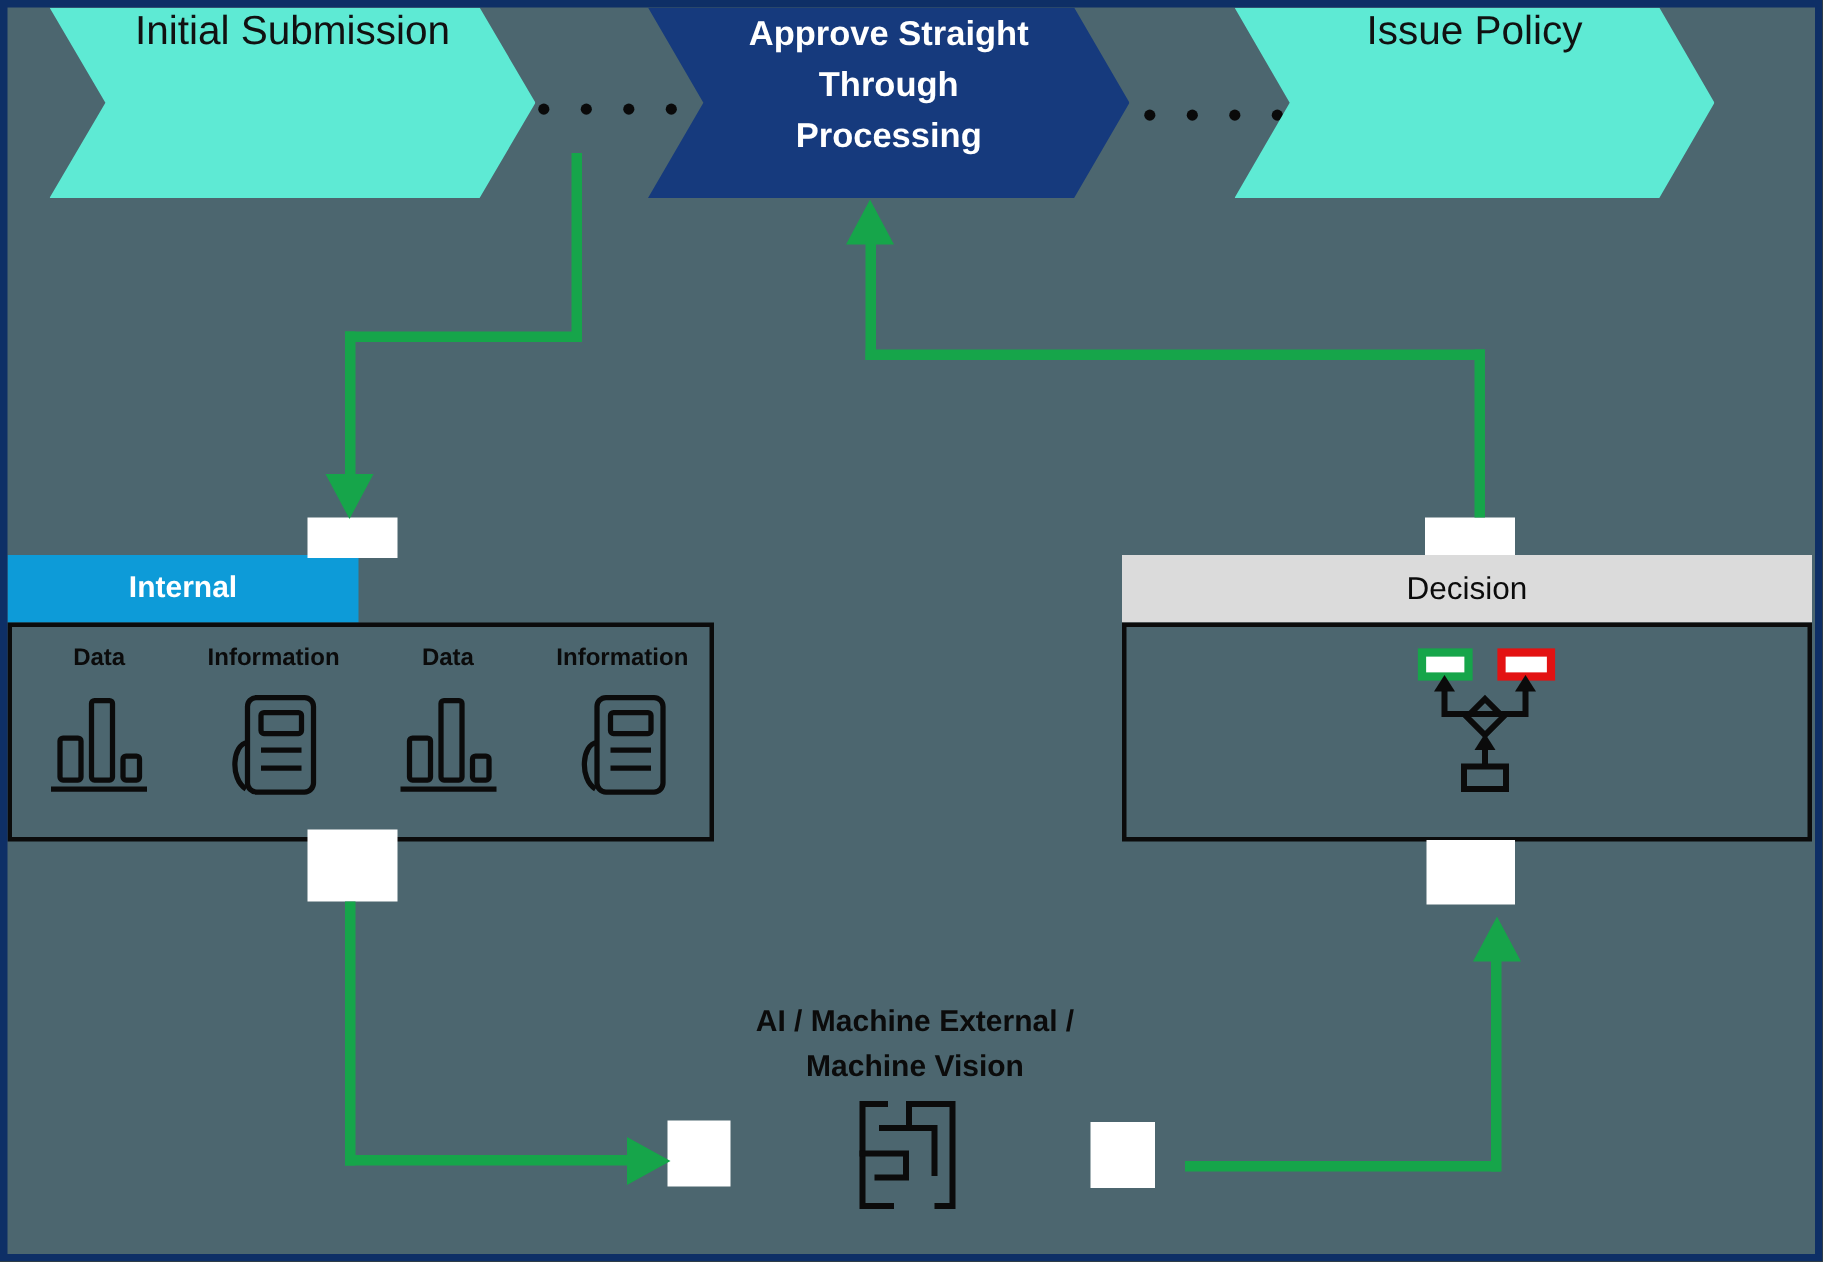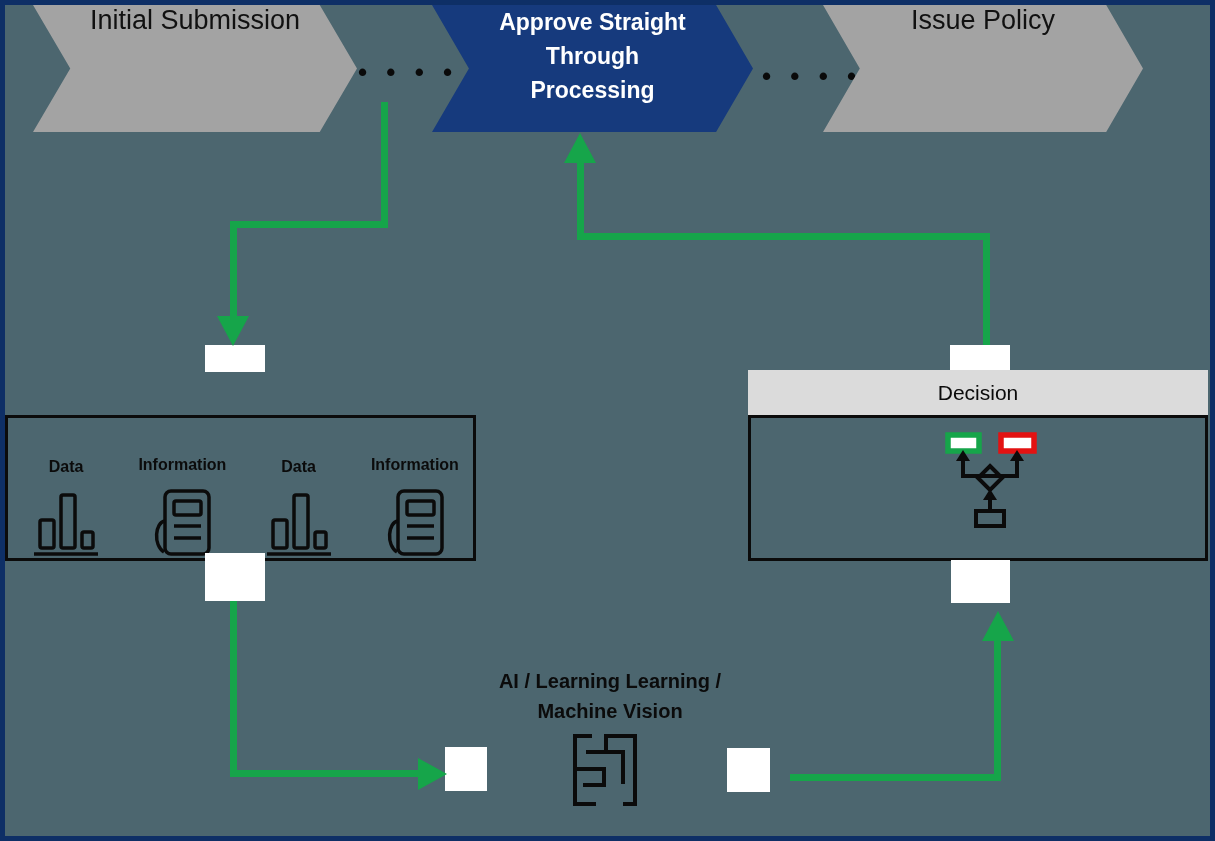--- a/index.html
+++ b/index.html
@@ -9,21 +9,21 @@
     font-family:"Liberation Sans",sans-serif;overflow:hidden;
   }
   .frame{position:absolute;inset:0;border:5px solid #0E2F66;z-index:40;pointer-events:none;}
 
   
   .chev{
     position:absolute;top:5px;height:127px;display:flex;align-items:flex-start;justify-content:center;
     clip-path:polygon(0% 0%, 88.5% 0%, 100% 50%, 88.5% 100%, 0% 100%, 11.5% 50%);
     text-align:center;z-index:2;
   }
-  .chev.light{background:#a3a3a3;color:#111;font-size:27px;}
+  .chev.light{background:#5eead4;color:#111;font-size:27px;}
   .chev.dark{background:#163A7D;color:#fff;font-size:23px;font-weight:bold;line-height:34px;}
   .chev1{left:33px;width:324px;}
   .chev2{left:432px;width:321px;}
   .chev3{left:823px;width:320px;}
   .prelines{white-space:pre-line;}
 
   .dots{position:absolute;font-size:26px;font-weight:bold;color:#0A0A0A;letter-spacing:6px;z-index:2;}
   .dots1{left:358px;top:57px;}
   .dots2{left:762px;top:61px;}
 
@@ -38,21 +38,21 @@
   .lbox-tab{
     position:absolute;top:370px;height:45px;display:flex;align-items:center;justify-content:center;
     color:#fff;font-weight:bold;font-size:20px;z-index:3;
   }
   .tab-internal{left:5px;width:234px;background:#0D9BD8;}
   .tab-external{left:239px;width:238px;background:#9D9D9D;}
   .lbox-body{
     position:absolute;left:5px;top:415px;width:471px;height:146px;border:3px solid #0B0B0B;
     box-sizing:border-box;display:flex;z-index:3;
   }
-  .data-col{flex:1;display:flex;flex-direction:column;align-items:center;padding-top:12px;justify-content:flex-end;}
+  .data-col{flex:1;display:flex;flex-direction:column;align-items:center;padding-top:12px;}
   .col-label{font-weight:bold;font-size:16px;color:#0B0B0B;margin-bottom:14px;}
 
   
   .dec-header{
     position:absolute;left:748px;top:370px;width:460px;height:45px;background:#DBDBDB;
     display:flex;align-items:center;justify-content:center;font-weight:normal;font-size:21px;color:#0B0B0B;z-index:3;
   }
   .dec-body{
     position:absolute;left:748px;top:415px;width:460px;height:146px;border:3px solid #0B0B0B;
     box-sizing:border-box;z-index:3;
@@ -108,20 +108,23 @@
   <div class="gl" style="left:983px;top:233px;width:7px;height:112px;"></div>
 
   <div class="gl" style="left:230px;top:601px;width:7px;height:176px;"></div>
   <div class="gl" style="left:230px;top:770px;width:188px;height:7px;"></div>
   <div class="ah ah-right" style="left:418px;top:758px;"></div>
 
   <div class="gl" style="left:790px;top:774px;width:210px;height:7px;"></div>
   <div class="gl" style="left:994px;top:640px;width:7px;height:141px;"></div>
   <div class="ah ah-up" style="left:982px;top:611px;"></div>
 
+  <div class="lbox-tab tab-internal">
+    <span>Internal</span>
+  </div>
   <div class="lbox-body">
     <div class="data-col">
       <div class="col-label">Data</div>
       <svg width="70" height="68" viewBox="0 0 70 68">
         <g fill="none" stroke="#0B0B0B" stroke-width="3.5">
           <rect x="9" y="30" width="14" height="28" rx="2"></rect>
           <rect x="30" y="5" width="14" height="53" rx="2"></rect>
           <rect x="51" y="42" width="11" height="16" rx="2"></rect>
           <path d="M3 64 H67"></path>
         </g>
@@ -188,21 +191,21 @@
     </svg>
   </div>
 
   <div class="wsq wsq1"></div>
   <div class="wsq wsq2"></div>
   <div class="wsq wsq3"></div>
   <div class="wsq wsq4"></div>
   <div class="wsq wsq5"></div>
   <div class="wsq wsq6"></div>
 
-  <div class="ai-label prelines">AI / Learning Learning  /
+  <div class="ai-label prelines">AI / Machine External  /
 Machine Vision</div>
   <div class="ai-icon">
     <svg width="66" height="74" viewBox="0 0 66 74">
       <g fill="none" stroke="#0B0B0B" stroke-width="4" stroke-linecap="square">
         <path d="M18 3 H3 V71 H22"></path>
         <path d="M34 3 H63 V71 H53"></path>
         <path d="M34 3 V19"></path>
         <path d="M16 19 H51 V49"></path>
         <path d="M3 36 H32 V52 H13"></path>
       </g>

